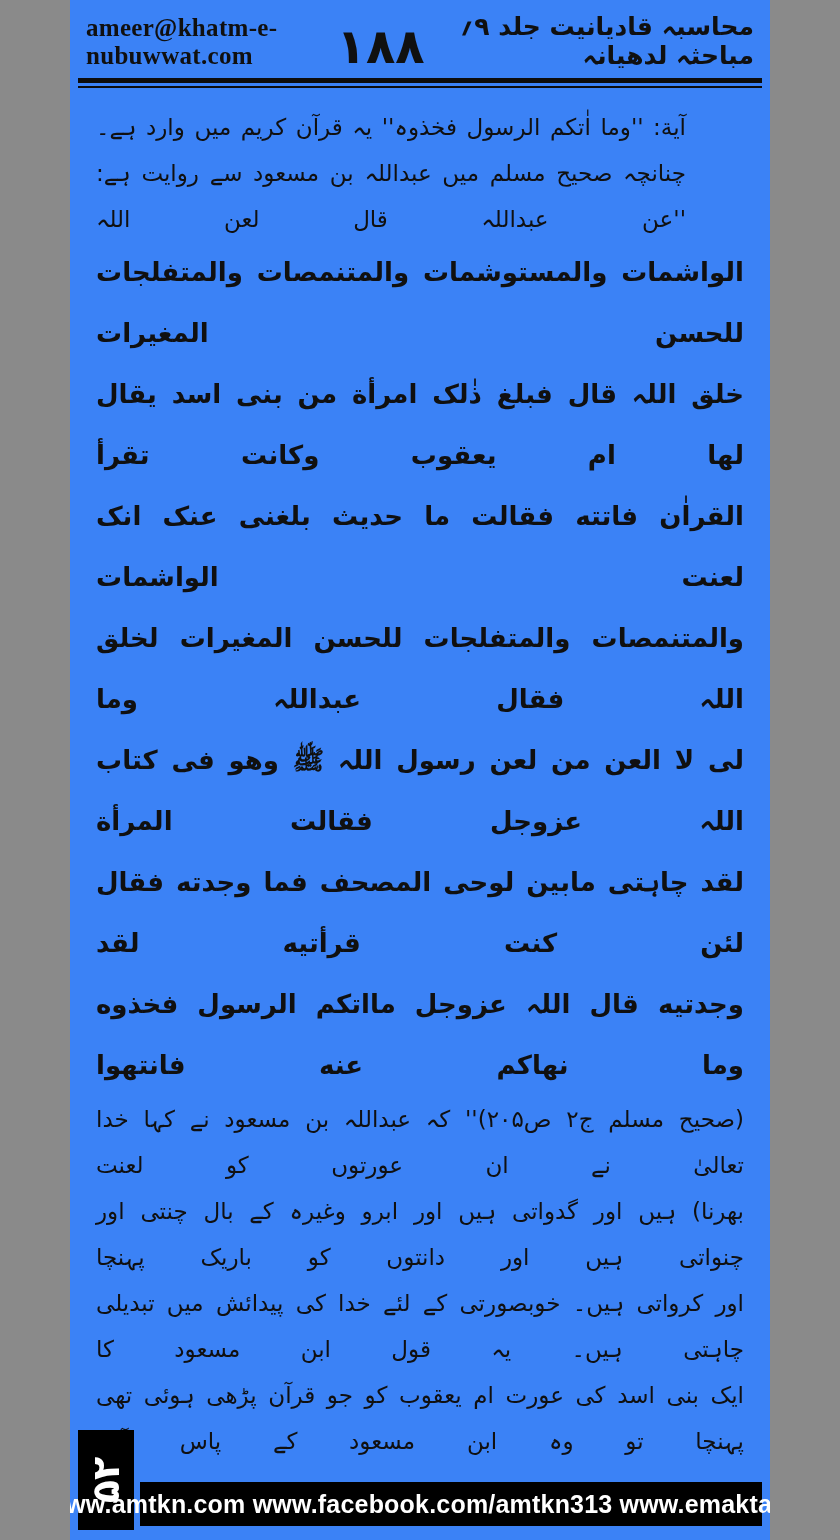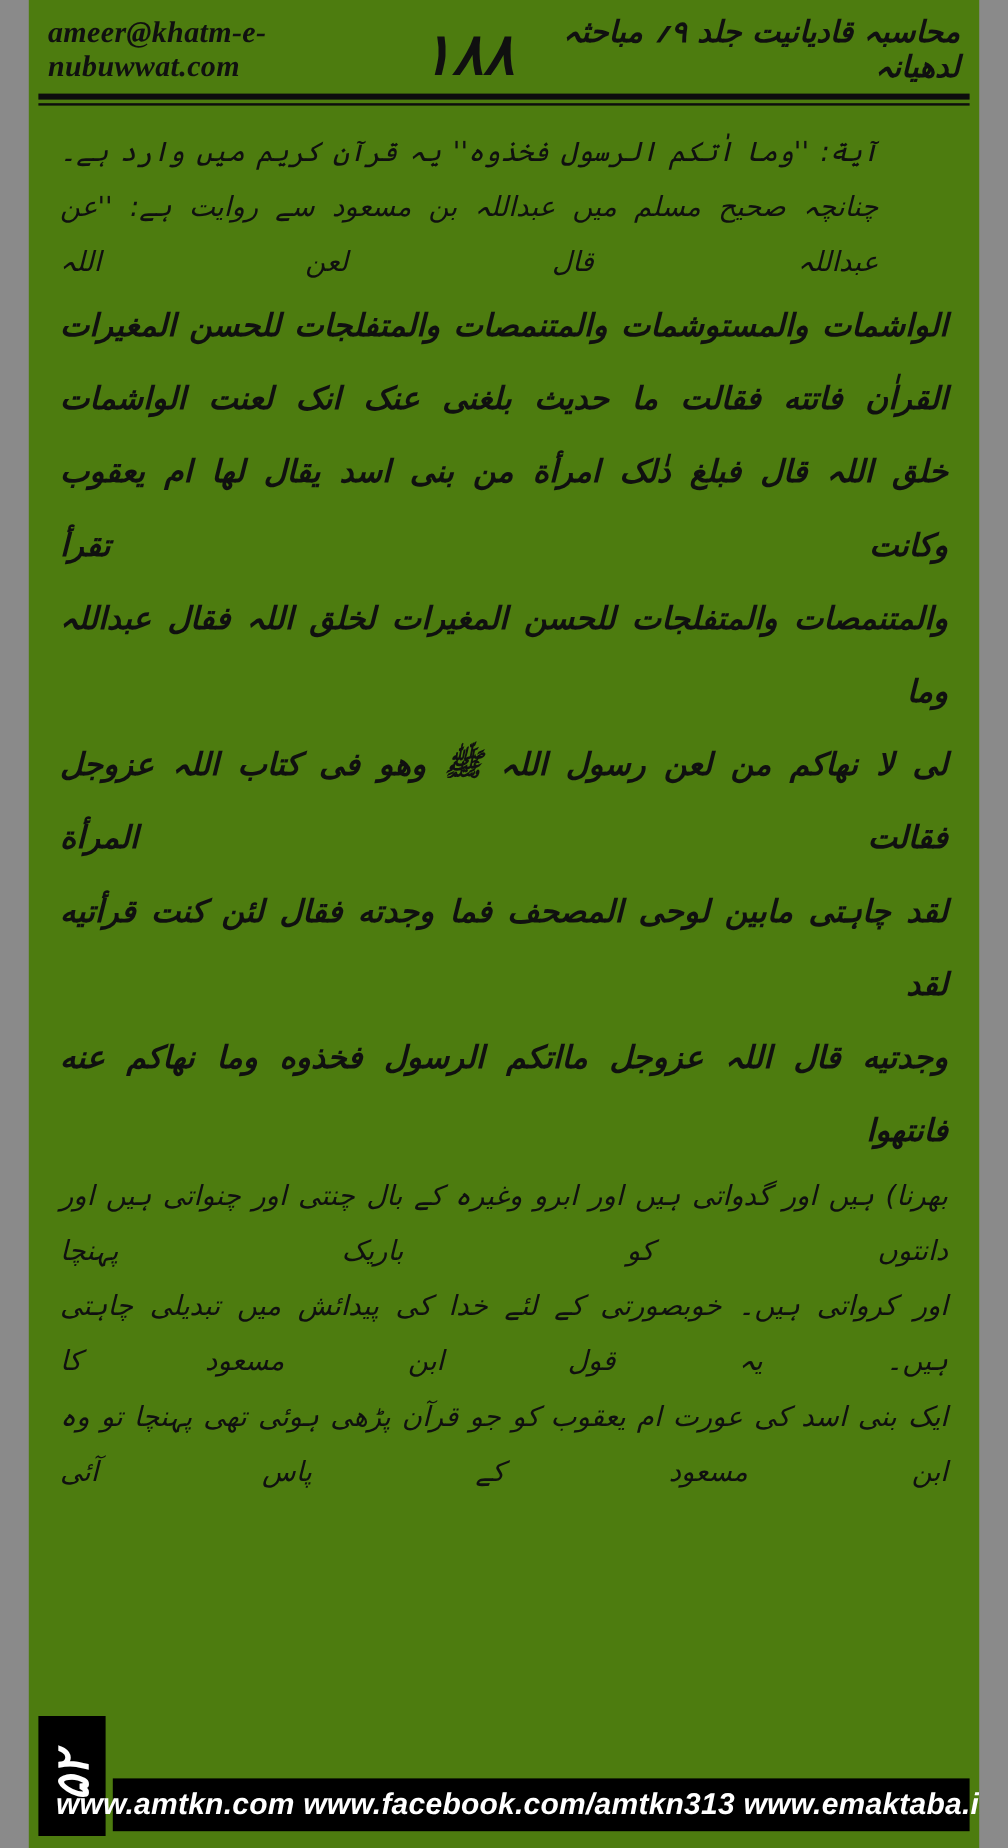--- a/index.html
+++ b/index.html
@@ -1,21 +1,20 @@
 <!DOCTYPE html>
 <html lang="ur" dir="rtl"><head>
 <meta charset="utf-8">
 <style>
   * { margin:0; padding:0; box-sizing:border-box; }
   html,body { background:#8a8a8a; }
   .page {
-    position:relative; width:792px; height:1540px; margin:0 auto;
-    background:#4d7c0f; color:#101010; overflow:hidden;
+    position:relative; width:700px; height:1540px; margin:0 auto;
+    background:#3b82f6; color:#101010; overflow:hidden;
     font-family:"DejaVu Sans", sans-serif;
-    font-style:italic;
   }
   
   .header {
     direction:ltr;
     display:flex; align-items:flex-end; justify-content:space-between;
     padding:12px 16px 4px 16px;
   }
   .email {
     font-family:"Liberation Serif", serif;
     font-weight:bold; font-size:25px; letter-spacing:.3px;
@@ -69,26 +68,27 @@
 
   <div class="rules">
     <div class="rule-thick"></div>
     <div class="rule-thin"></div>
   </div>
 
   <div class="content">
     <p class="ln urdu indent">آیة: ''وما اٰتکم الرسول فخذوہ'' یہ قرآن کریم میں وارد ہے۔</p>
     <p class="ln urdu indent">چنانچہ صحیح مسلم میں عبداللہ بن مسعود سے روایت ہے: ''عن عبداللہ قال لعن اللہ</p>
     <p class="ln arabic">الواشمات والمستوشمات والمتنمصات والمتفلجات للحسن المغیرات</p>
+    <p class="ln arabic">خلق اللہ قال فبلغ ذٰلک امرأة من بنی اسد یقال لھا ام یعقوب وکانت تقرأ</p>
     <p class="ln arabic">القراٰن فاتته فقالت ما حدیث بلغنی عنک انک لعنت الواشمات</p>
-    <p class="ln arabic">خلق اللہ قال فبلغ ذٰلک امرأة من بنی اسد یقال لھا ام یعقوب وکانت تقرأ</p>
     <p class="ln arabic">والمتنمصات والمتفلجات للحسن المغیرات لخلق اللہ فقال عبداللہ وما</p>
-    <p class="ln arabic">لی لا نھاکم من لعن رسول اللہ ﷺ وھو فی کتاب اللہ عزوجل فقالت المرأة</p>
+    <p class="ln arabic">لی لا العن من لعن رسول اللہ ﷺ وھو فی کتاب اللہ عزوجل فقالت المرأة</p>
     <p class="ln arabic">لقد چاہتی مابین لوحی المصحف فما وجدته فقال لئن کنت قرأتیه لقد</p>
     <p class="ln arabic">وجدتیه قال اللہ عزوجل مااتکم الرسول فخذوه وما نھاکم عنه فانتھوا</p>
+    <p class="ln urdu">(صحیح مسلم ج۲ ص۲۰۵)'' کہ عبداللہ بن مسعود نے کہا خدا تعالیٰ نے ان عورتوں کو لعنت</p>
     <p class="ln urdu">بھرنا) ہیں اور گدواتی ہیں اور ابرو وغیرہ کے بال چنتی اور چنواتی ہیں اور دانتوں کو باریک پہنچا</p>
     <p class="ln urdu">اور کرواتی ہیں۔ خوبصورتی کے لئے خدا کی پیدائش میں تبدیلی چاہتی ہیں۔ یہ قول ابن مسعود کا</p>
     <p class="ln urdu">ایک بنی اسد کی عورت ام یعقوب کو جو قرآن پڑھی ہوئی تھی پہنچا تو وہ ابن مسعود کے پاس آئی</p>
 
   </div>
 
   <div class="side-box">
     <span class="side-num">۵۲</span>
   </div>
 

